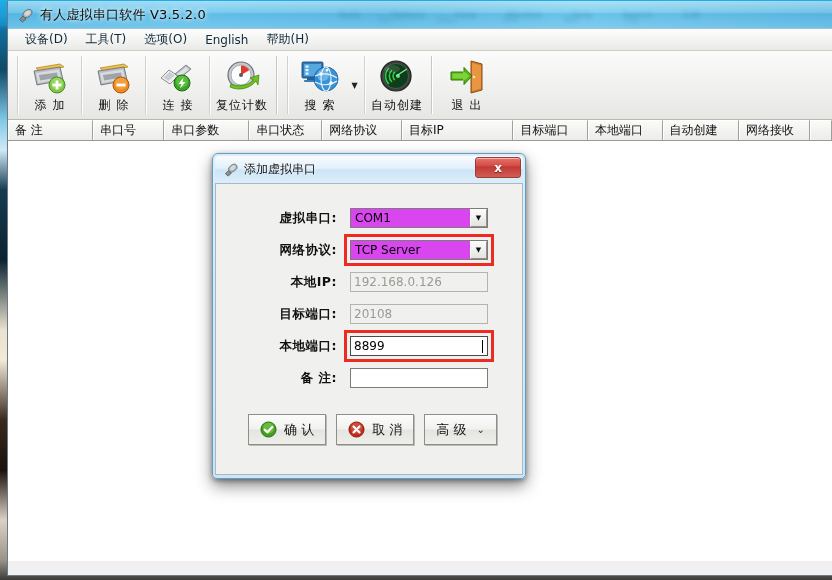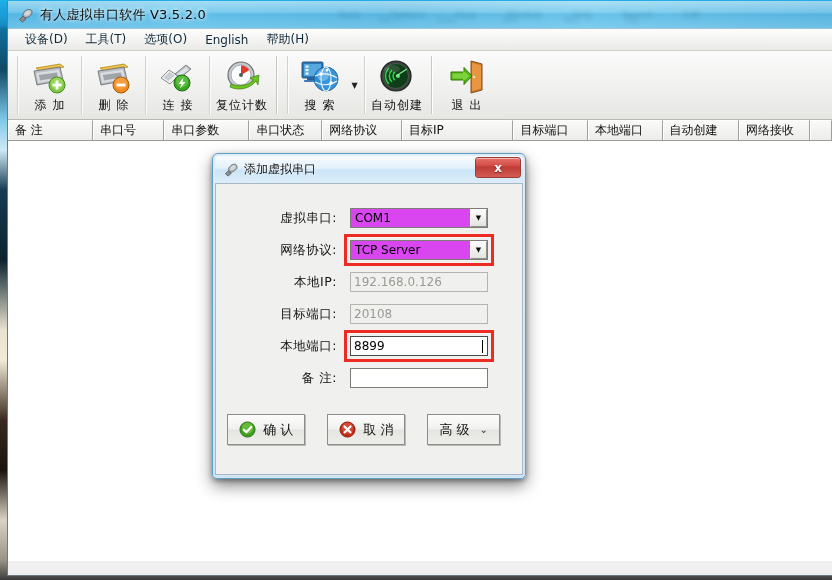--- a/index.html
+++ b/index.html
@@ -160,20 +160,21 @@
     height:292px;background:#f0f0ee;
     border:1px solid #a8b8c4;
     box-sizing:border-box;
     padding:18px 22px 0 22px;
   }
   .frow{display:flex;align-items:center;height:32px;position:relative;}
   .flabel{
     width:112px;text-align:right;padding-right:13px;
     font-size:12.5px;color:#111;letter-spacing:.5px;box-sizing:border-box;
     white-space:nowrap;
+    font-weight:bold;
   }
   .fctl{position:relative;width:138px;height:20px;}
   .combo{
     width:100%;height:20px;box-sizing:border-box;
     border:1px solid #7d7d78;background:#d946ef;
     display:flex;align-items:center;
   }
   .combo .ctext{font-size:12px;color:#000;padding-left:4px;white-space:nowrap;}
   .combo .carrow{
     position:absolute;right:1px;top:1px;width:17px;height:18px;
@@ -193,21 +194,21 @@
   .txt.focused{border:1px solid #4a4a46;}
   .txt .caret{
     display:inline-block;width:1px;height:13px;background:#000;margin-left:auto;margin-right:1px;
   }
   
   .hl{
     position:absolute;border:3px solid #ee2b22;box-sizing:border-box;
     pointer-events:none;
   }
   
-  #dlg-buttons{display:flex;gap:22px;margin-top:20px;padding-left:10px;justify-content:flex-end;}
+  #dlg-buttons{display:flex;gap:10px;margin-top:20px;padding-left:10px;}
   .dbtn{
     height:31px;box-sizing:border-box;
     border:1px solid #8e8e88;
     background:linear-gradient(180deg,#fcfcfc 0%,#f1f1ef 48%,#e4e4e0 52%,#eeeeea 100%);
     box-shadow:1px 1px 0 rgba(0,0,0,.22);
     display:flex;align-items:center;justify-content:center;gap:7px;
     font-size:13px;color:#111;cursor:default;padding:0 11px;white-space:nowrap;
   }
   .badge{width:17px;height:17px;flex:none;}
   .chev{font-size:10px;color:#333;margin-left:3px;}

